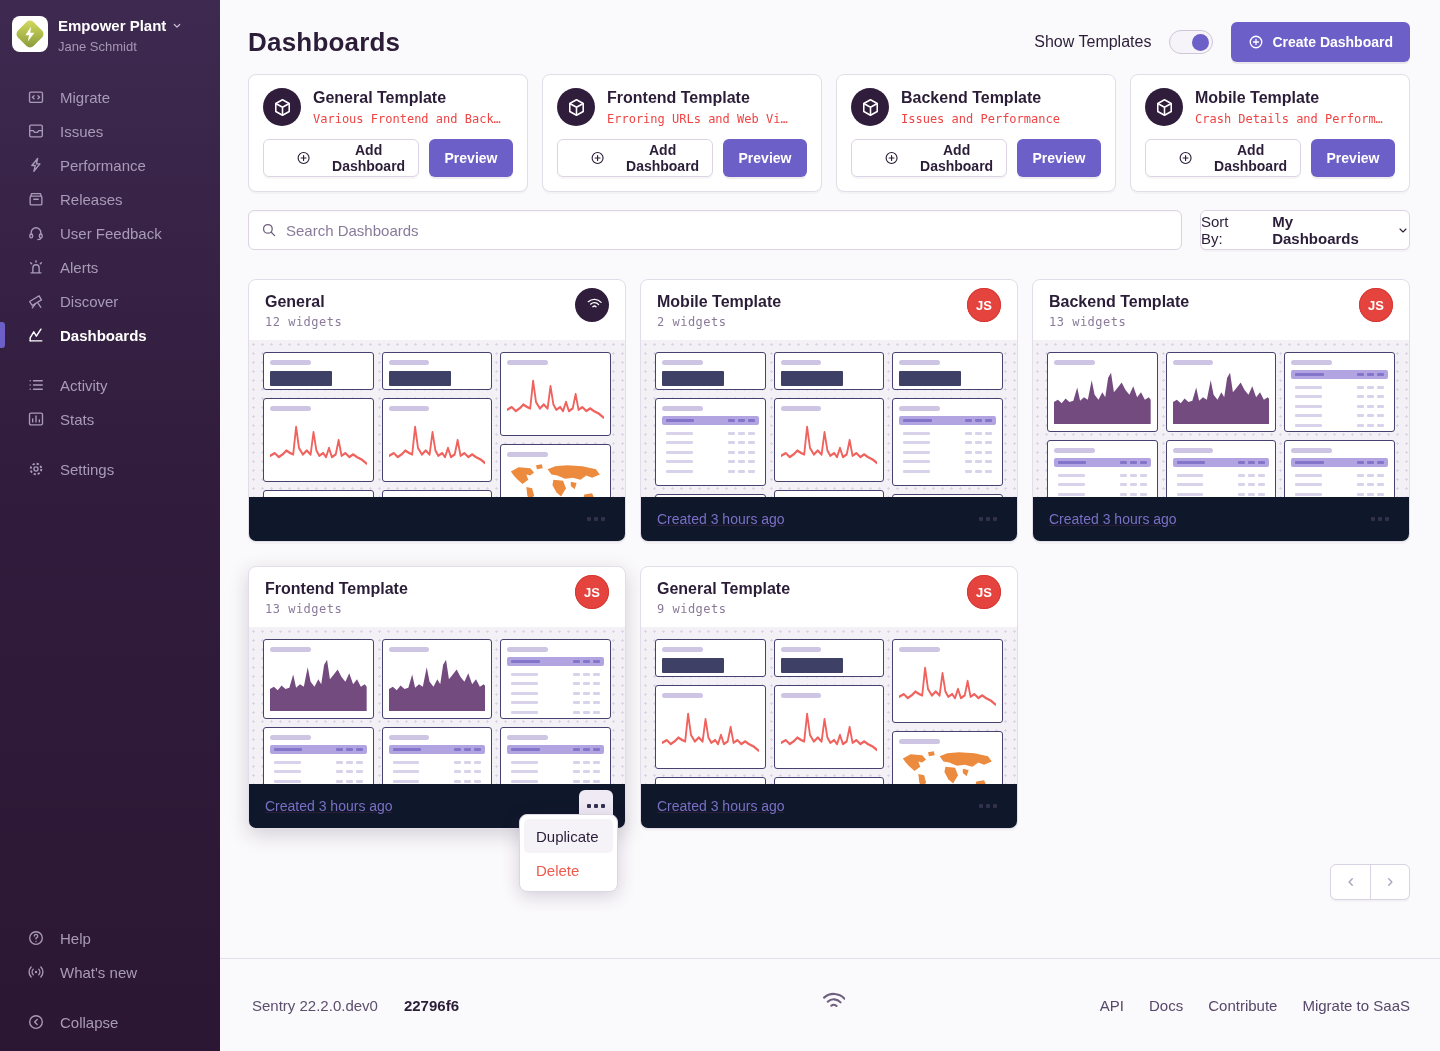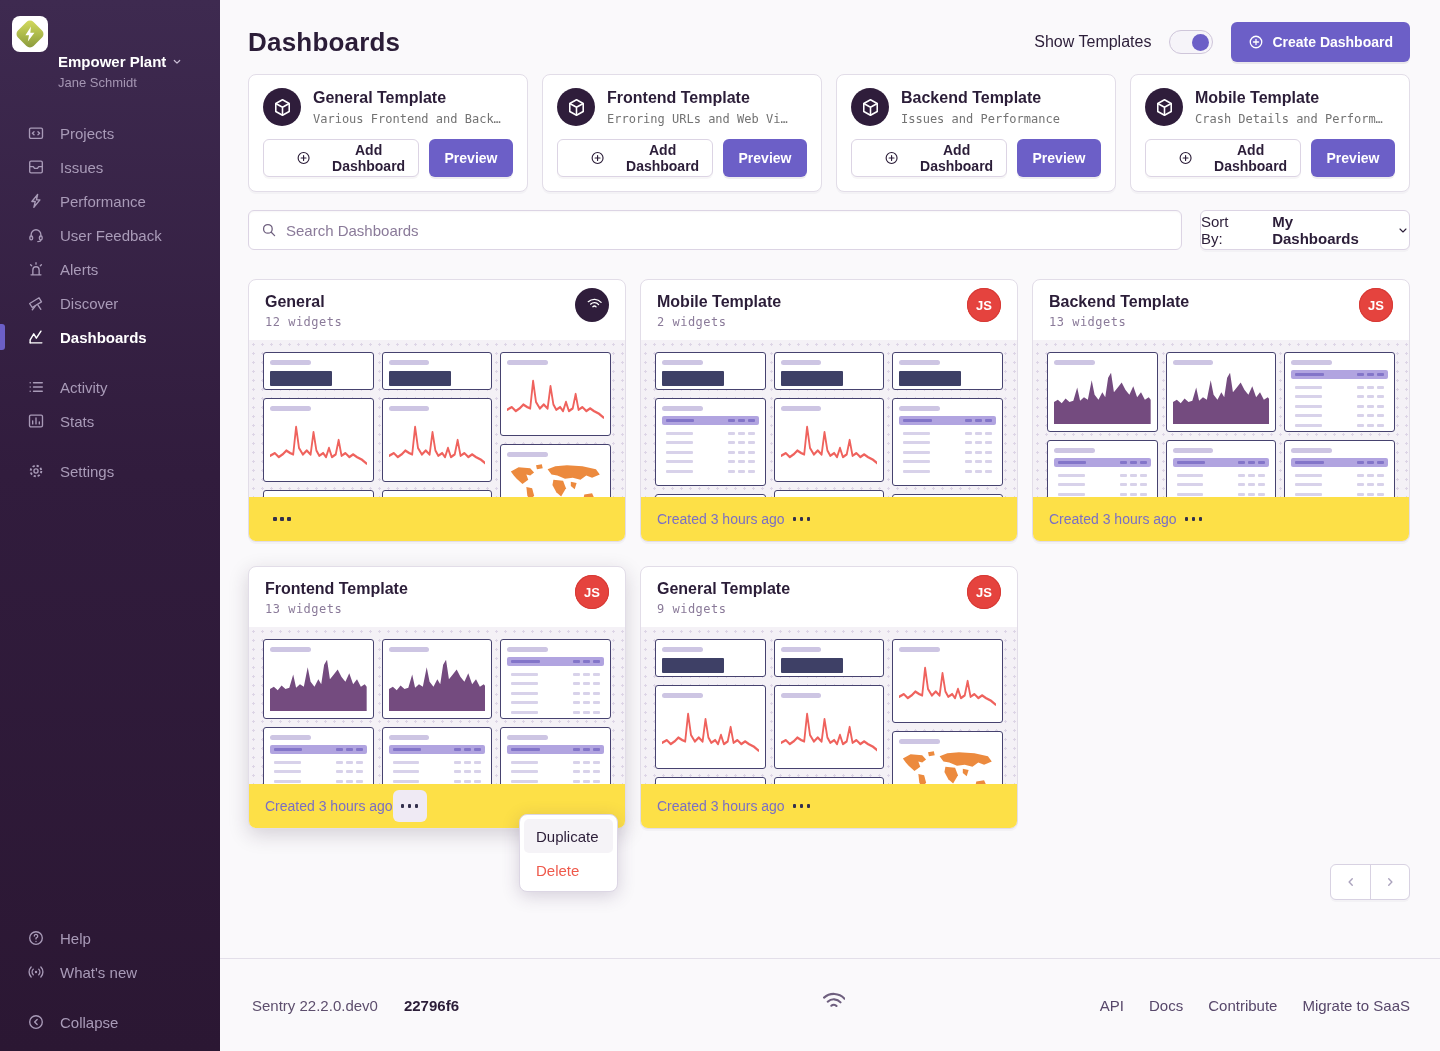--- a/index.html
+++ b/index.html
@@ -9,21 +9,21 @@
 
   
   .sidebar { width:220px; flex:0 0 220px; height:1051px; position:relative;
     background:linear-gradient(180deg,#3e2a50 0%,#311c3d 45%,#2b1733 100%); color:#a99bb8; }
   .org { display:flex; align-items:flex-start; gap:10px; padding:16px 14px 10px 12px; }
   .org-logo { width:36px; height:36px; background:#fff; border-radius:8px; position:relative; flex:0 0 36px; overflow:hidden; }
   .org-logo .diamond { position:absolute; left:7px; top:7px; width:22px; height:22px; border-radius:5px;
     transform:rotate(45deg); background:linear-gradient(135deg,#d7dd5f 0%,#aab84a 55%,#87963a 100%); }
   .org-logo svg { position:absolute; left:8px; top:7px; width:20px; height:22px; }
   .org-names { padding-top:1px; min-width:0; }
-  .org-name { color:#fff; font-weight:bold; font-size:15px; display:flex; align-items:center; gap:5px; white-space:nowrap;margin-top:36px; }
+  .org-name { color:#fff; font-weight:bold; font-size:15px; display:flex; align-items:center; gap:5px; white-space:nowrap; }
   .org-name svg { width:12px; height:12px; stroke:#cbbfd6; }
   .org-user { font-size:13px; color:#a596b3; margin-top:5px; }
   .nav { margin-top:16px; }
   .nav-item { position:relative; height:34px; display:flex; align-items:center; gap:15px; padding-left:27px;
     font-size:15px; color:#a99bb8; cursor:pointer; }
   .nav-item .icon { width:18px; height:18px; flex:0 0 18px; display:flex; }
   .nav-item .icon svg { width:18px; height:18px; }
   .nav-item.active { color:#fff; font-weight:bold; }
   .nav-item.active::before { content:""; position:absolute; left:0; top:4px; width:5px; height:26px;
     background:#6c5fc7; border-radius:0 3px 3px 0; }
@@ -49,21 +49,21 @@
 
   
   .tpl-row { display:flex; gap:14px; margin-top:12px; }
   .tpl-card { flex:1; background:#fff; border:1px solid #e2dde8; border-radius:8px; padding:13px 14px 14px;
     box-shadow:0 2px 0 rgba(43,29,56,.03); }
   .tpl-top { display:flex; gap:12px; align-items:center; }
   .tpl-icon { width:38px; height:38px; border-radius:50%; background:#2f1d3b; display:flex; align-items:center;
     justify-content:center; flex:0 0 38px; }
   .tpl-icon svg { width:21px; height:21px; }
   .tpl-title { font-size:16px; font-weight:bold; color:#2b1d38; white-space:nowrap; }
-  .tpl-desc { font-size:12px; color:#737373; margin-top:5px; white-space:nowrap; overflow:hidden; }
+  .tpl-desc { font-size:12px; color:#ef4444; margin-top:5px; white-space:nowrap; overflow:hidden; }
   .tpl-btns { display:flex; gap:10px; margin-top:13px; }
   .tpl-btns .outline { flex:1; height:38px; }
   .tpl-btns .primary { width:84px; height:38px; padding:0; }
 
   
   .toolbar { display:flex; gap:18px; margin-top:18px; }
   .search { flex:1; height:40px; background:#fff; border:1px solid #dcd4e4; border-radius:6px;
     display:flex; align-items:center; padding:0 12px; gap:9px; box-shadow:inset 0 1px 2px rgba(43,29,56,.04); }
   .search svg { width:16px; height:16px; stroke:#6e5f7e; flex:0 0 16px; }
   .search input { border:none; outline:none; flex:1; font-size:15px; color:#2b1d38; background:transparent;
@@ -101,22 +101,22 @@
   .mini.table { height:88px; } .mini.tabletall { height:80px; }
   .mini.clip { height:40px; }
   .thead { height:9px; background:#b1a4e0; border-radius:2px; margin-top:5px; display:flex; align-items:center;
     justify-content:space-between; padding:0 4px; }
   .thead .l { width:32%; height:2.5px; background:#8375c9; border-radius:1px; }
   .dashes { display:flex; gap:3px; }
   .thead .dashes i { display:block; width:7px; height:2.5px; background:#8375c9; border-radius:1px; }
   .trow { display:flex; justify-content:space-between; align-items:center; margin-top:6.5px; padding:0 4px; }
   .trow .l { width:30%; height:3px; background:#d8d2ea; border-radius:1px; }
   .trow .dashes i { display:block; width:7px; height:3px; background:#d8d2ea; border-radius:1px; }
-  .card-foot { height:44px; display:flex; align-items:center; padding:0 12px 0 16px;
-    background:#fde047; position:relative; }
+  .card-foot { height:44px; display:flex; align-items:center; justify-content:space-between; padding:0 12px 0 16px;
+    background:#0f172a; position:relative;text-decoration:underline; }
   .created { font-size:14px; color:#7a6fc4; }
   .dots-btn { width:34px; height:32px; border-radius:6px; display:flex; align-items:center; justify-content:center;
     gap:3.5px; cursor:pointer; }
   .dots-btn.active { background:#efeaf4; }
   .dots-btn i { width:3.5px; height:3.5px; background:#33304d; border-radius:1px; display:block; }
 
   
   .ctx-menu { position:absolute; left:519px; top:814px; width:99px; background:#fff; border:1px solid #dcd6e4;
     border-radius:8px; padding:4px; box-shadow:0 4px 18px rgba(64,42,88,.2); z-index:50; }
   .ctx-item { height:34px; display:flex; align-items:center; padding:0 12px; font-size:15px; color:#2b1d38;
@@ -166,38 +166,48 @@
   </div>
 
   <nav class="nav">
     <div class="nav-item">
       <span class="icon">
           <svg viewBox="0 0 20 20" fill="none" stroke="currentColor" stroke-width="1.5" stroke-linecap="round" stroke-linejoin="round">
             <rect x="2.8" y="4.5" width="14.4" height="11.5" rx="1.5"></rect>
             <path d="M7.8 8.6 6 10.3l1.8 1.7M12.2 8.6l1.8 1.7-1.8 1.7"></path>
           </svg>
         </span>
-      <span>Projects</span>
+      <span>Migrate</span>
     </div>
     <div class="nav-item">
       <span class="icon">
           <svg viewBox="0 0 20 20" fill="none" stroke="currentColor" stroke-width="1.5" stroke-linecap="round" stroke-linejoin="round">
             <rect x="3" y="3.5" width="14" height="13" rx="1.5"></rect>
             <path d="M3 9.5h4l1.4 2h3.2l1.4-2h4"></path>
           </svg>
         </span>
       <span>Issues</span>
     </div>
     <div class="nav-item">
       <span class="icon">
           <svg viewBox="0 0 20 20" fill="none" stroke="currentColor" stroke-width="1.5" stroke-linejoin="round">
             <path d="M11.8 2.8 5.4 10.6h3.8L7.6 17l6.8-8.2h-3.9z"></path>
           </svg>
         </span>
       <span>Performance</span>
+    </div>
+    <div class="nav-item">
+      <span class="icon">
+          <svg viewBox="0 0 20 20" fill="none" stroke="currentColor" stroke-width="1.5" stroke-linecap="round" stroke-linejoin="round">
+            <path d="M4.2 6.8 5.2 4h9.6l1 2.8"></path>
+            <rect x="3.5" y="6.8" width="13" height="9.7" rx="1.3"></rect>
+            <path d="M7.5 10.3h5"></path>
+          </svg>
+        </span>
+      <span>Releases</span>
     </div>
     <div class="nav-item">
       <span class="icon">
           <svg viewBox="0 0 20 20" fill="none" stroke="currentColor" stroke-width="1.5" stroke-linecap="round" stroke-linejoin="round">
             <path d="M4.6 12V9.6a5.4 5.4 0 0 1 10.8 0V12"></path>
             <rect x="3.2" y="11" width="3" height="4.4" rx="1.4"></rect>
             <rect x="13.8" y="11" width="3" height="4.4" rx="1.4"></rect>
             <path d="M15.3 15.6c0 1.2-1.6 1.7-3.3 1.7"></path>
           </svg>
         </span>

